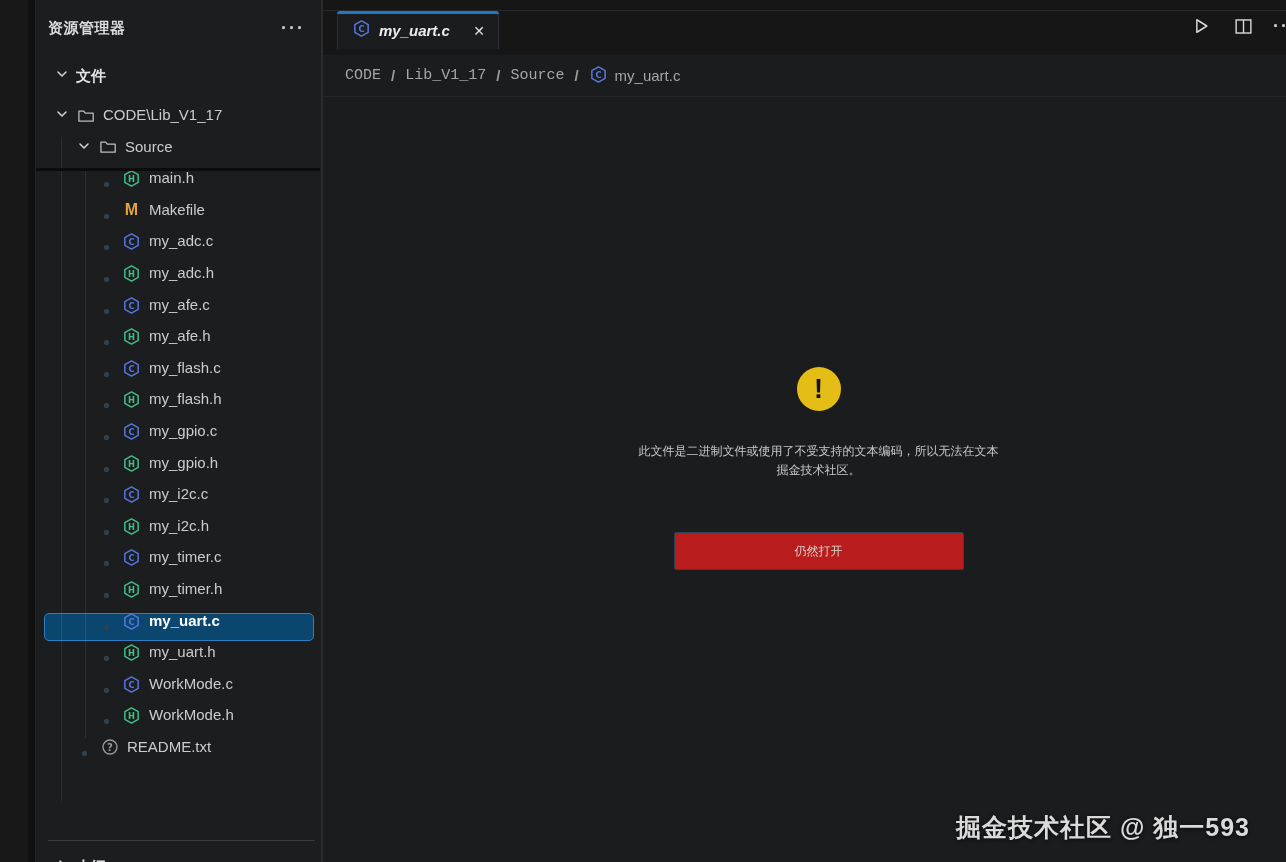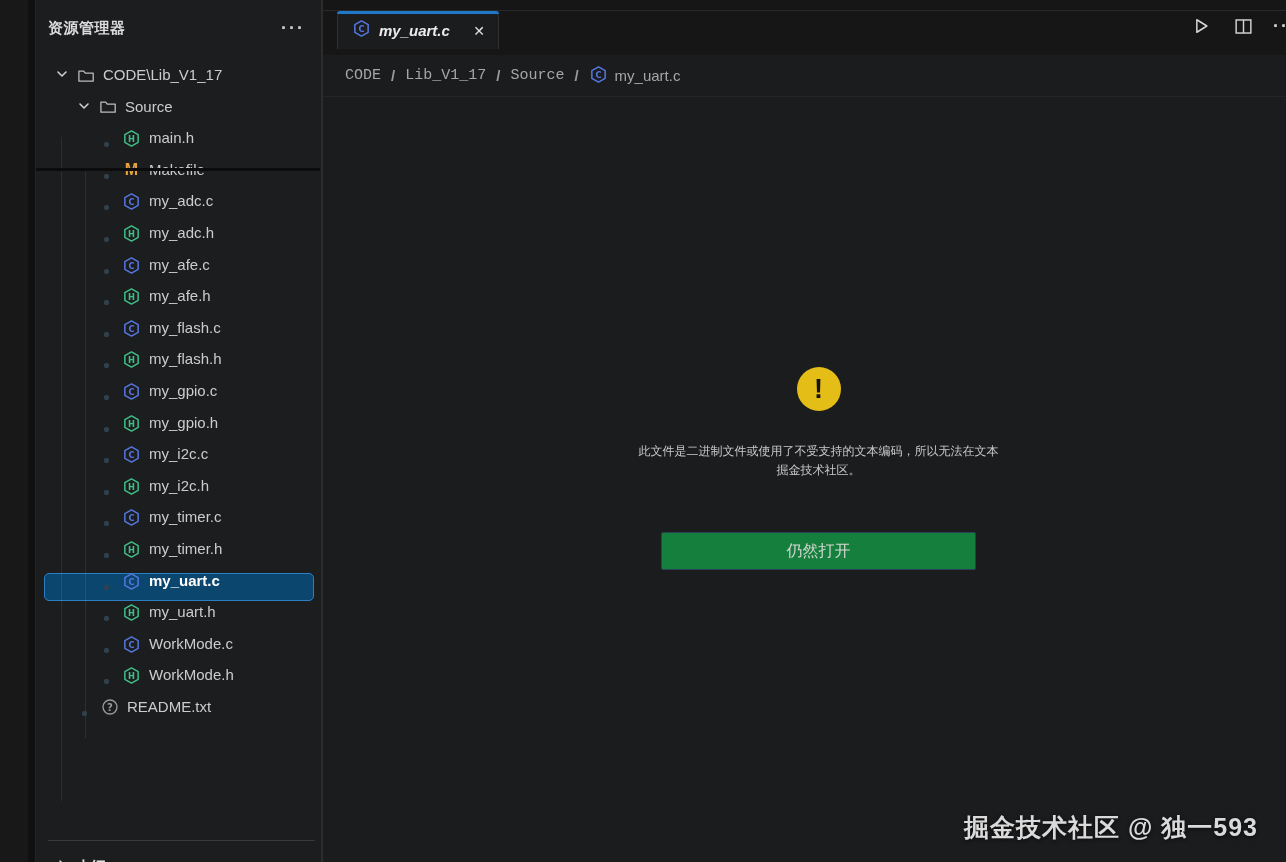--- a/index.html
+++ b/index.html
@@ -68,40 +68,46 @@
 
   .editor-main { flex:1 1 auto; position:relative; display:flex; flex-direction:column; align-items:center; }
   .center-msg { margin-top:270px; display:flex; flex-direction:column; align-items:center; }
   .warn-circle {
     width:44px; height:44px; border-radius:50%; background:#e4bd16;
     display:flex; align-items:center; justify-content:center;
     color:#141414; font-size:27px; font-weight:bold; line-height:1;
   }
   .warn-text { margin-top:31px; text-align:center; font-size:12px; line-height:1.55; color:#c9c9c9; }
   .open-anyway {
-    margin-top:53px; width:315px; height:38px; background:#15803d; border:1px solid #2b4155;
-    color:#d3d6d0; font-size:16px; font-family:inherit; cursor:pointer; border-radius:2px;
+    margin-top:53px; width:290px; height:38px; background:#b91c1c; border:1px solid #2b4155;
+    color:#d3d6d0; font-size:12px; font-family:inherit; cursor:pointer; border-radius:2px;
     display:flex; align-items:center; justify-content:center;
   }
 
   .watermark {
-    position:absolute; right:28px; bottom:18px; font-size:25px; font-weight:bold; color:#dadada;
+    position:absolute; right:36px; bottom:18px; font-size:25px; font-weight:bold; color:#dadada;
     letter-spacing:1px; text-shadow:0 1px 4px rgba(0,0,0,.7); z-index:5; white-space:nowrap;
   }
 </style>
 </head>
 <body>
 
 <div id="app">
   <div class="activity-strip"></div>
 
   <div class="sidebar">
     <div class="sb-header">
       <span class="sb-title">资源管理器</span>
       <span class="sb-more">···</span>
+    </div>
+    <div class="sb-section">
+      <span class="chev"><svg viewBox="0 0 16 16" width="16" height="16">
+            <path d="M4 6l4 4 4-4" fill="none" stroke="#cfcfcf" stroke-width="1.6" stroke-linecap="round" stroke-linejoin="round"></path>
+          </svg></span>
+      <span class="label">文件</span>
     </div>
 
     <div class="tree" id="tree">
         <div class="row lvl0">
           <span class="chev">
             <svg viewBox="0 0 16 16" width="16" height="16">
               <path d="M4 6l4 4 4-4" fill="none" stroke="#cfcfcf" stroke-width="1.6" stroke-linecap="round" stroke-linejoin="round"></path>
             </svg>
           </span>
           <span class="icon">

